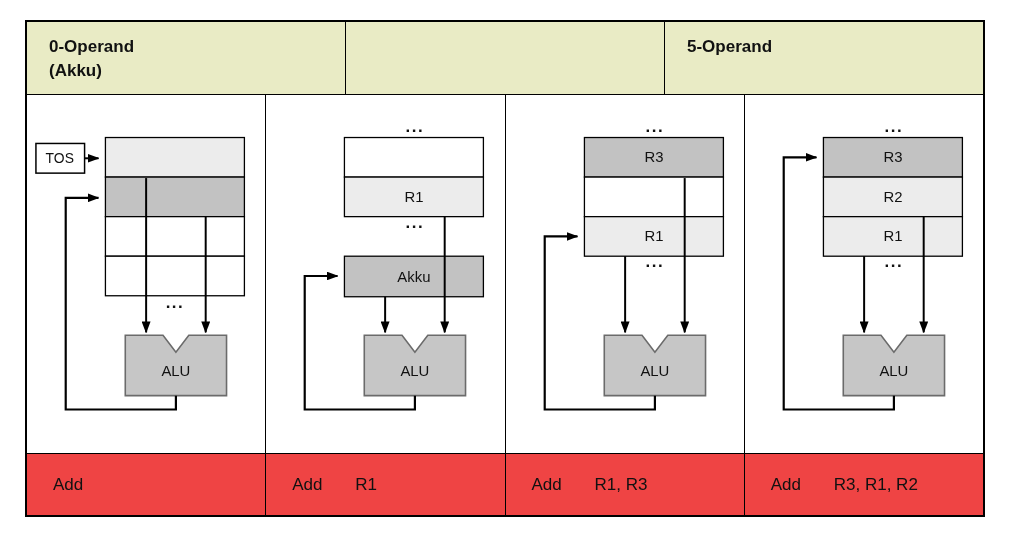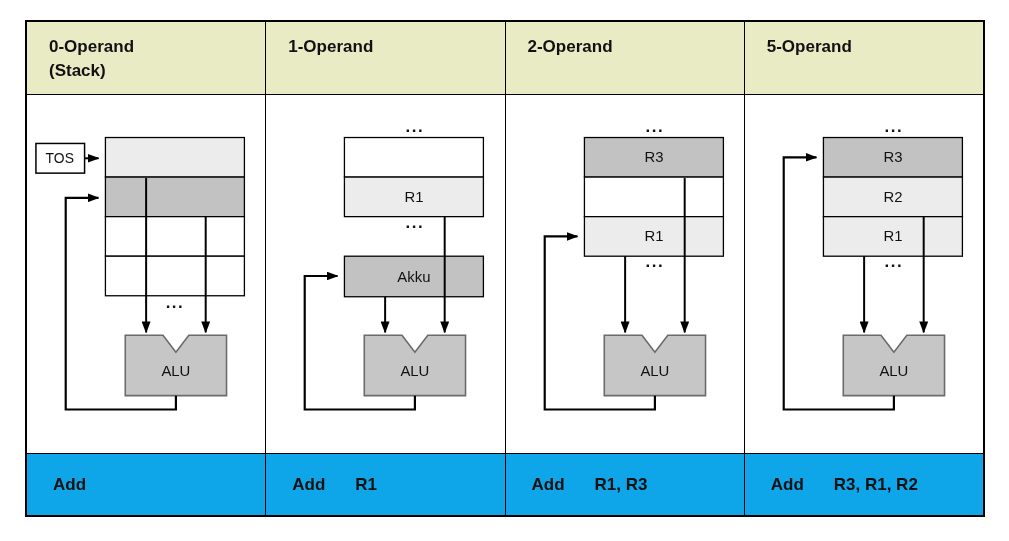--- a/index.html
+++ b/index.html
@@ -3,21 +3,21 @@
 <meta charset="utf-8">
 <style>
   html,body{margin:0;padding:0;background:#ffffff;}
   .page{position:relative;width:1009px;height:541px;background:#ffffff;
         font-family:"Liberation Sans",sans-serif;color:#111;overflow:hidden;}
   .arch-table{position:absolute;left:25px;top:20px;width:960px;height:497px;
         border:2.5px solid #000;box-sizing:border-box;display:flex;flex-direction:column;background:#fff;}
   .row{display:flex;min-height:0;}
   .row-header{height:72px;flex:none;background:#e9ebc5;border-bottom:1.5px solid #000;}
   .row-body{flex:1;background:#ffffff;}
-  .row-footer{height:61px;flex:none;background:#0ea5e9;border-top:1.5px solid #000;font-weight:bold;}
+  .row-footer{height:61px;flex:none;background:#ef4444;border-top:1.5px solid #000;}
   .cell{flex:1;border-right:1.5px solid #000;box-sizing:border-box;min-width:0;}
   .cell:last-child{border-right:none;}
   .hcell{padding:13px 8px 0 22px;font-size:17px;font-weight:bold;line-height:24px;}
   .bcell{position:relative;}
   .bcell svg{display:block;width:100%;height:100%;}
   .fcell{display:flex;align-items:center;padding-left:26px;font-size:17px;}
   .mn{display:inline-block;width:63px;flex:none;}
   svg text{font-family:"Liberation Sans",sans-serif;fill:#111;font-size:15px;}
   .ctext{text-anchor:middle;}
   .t14{font-size:14px;}
@@ -25,28 +25,23 @@
 </style>
 </head>
 <body>
 
 <div class="page">
   <div class="arch-table">
 
     <div class="row row-header">
       <div class="cell hcell">
         <div>0-Operand</div>
-        <div>(Stack)</div>
+        <div>(Akku)</div>
       </div>
       <div class="cell hcell">
-        <div>1-Operand</div>
-      </div>
-      <div class="cell hcell">
-        <div>2-Operand</div>
-        <div></div>
       </div>
       <div class="cell hcell">
         <div>5-Operand</div>
         <div></div>
       </div>
     </div>
 
     <div class="row row-body">
 
       <div class="cell bcell">

